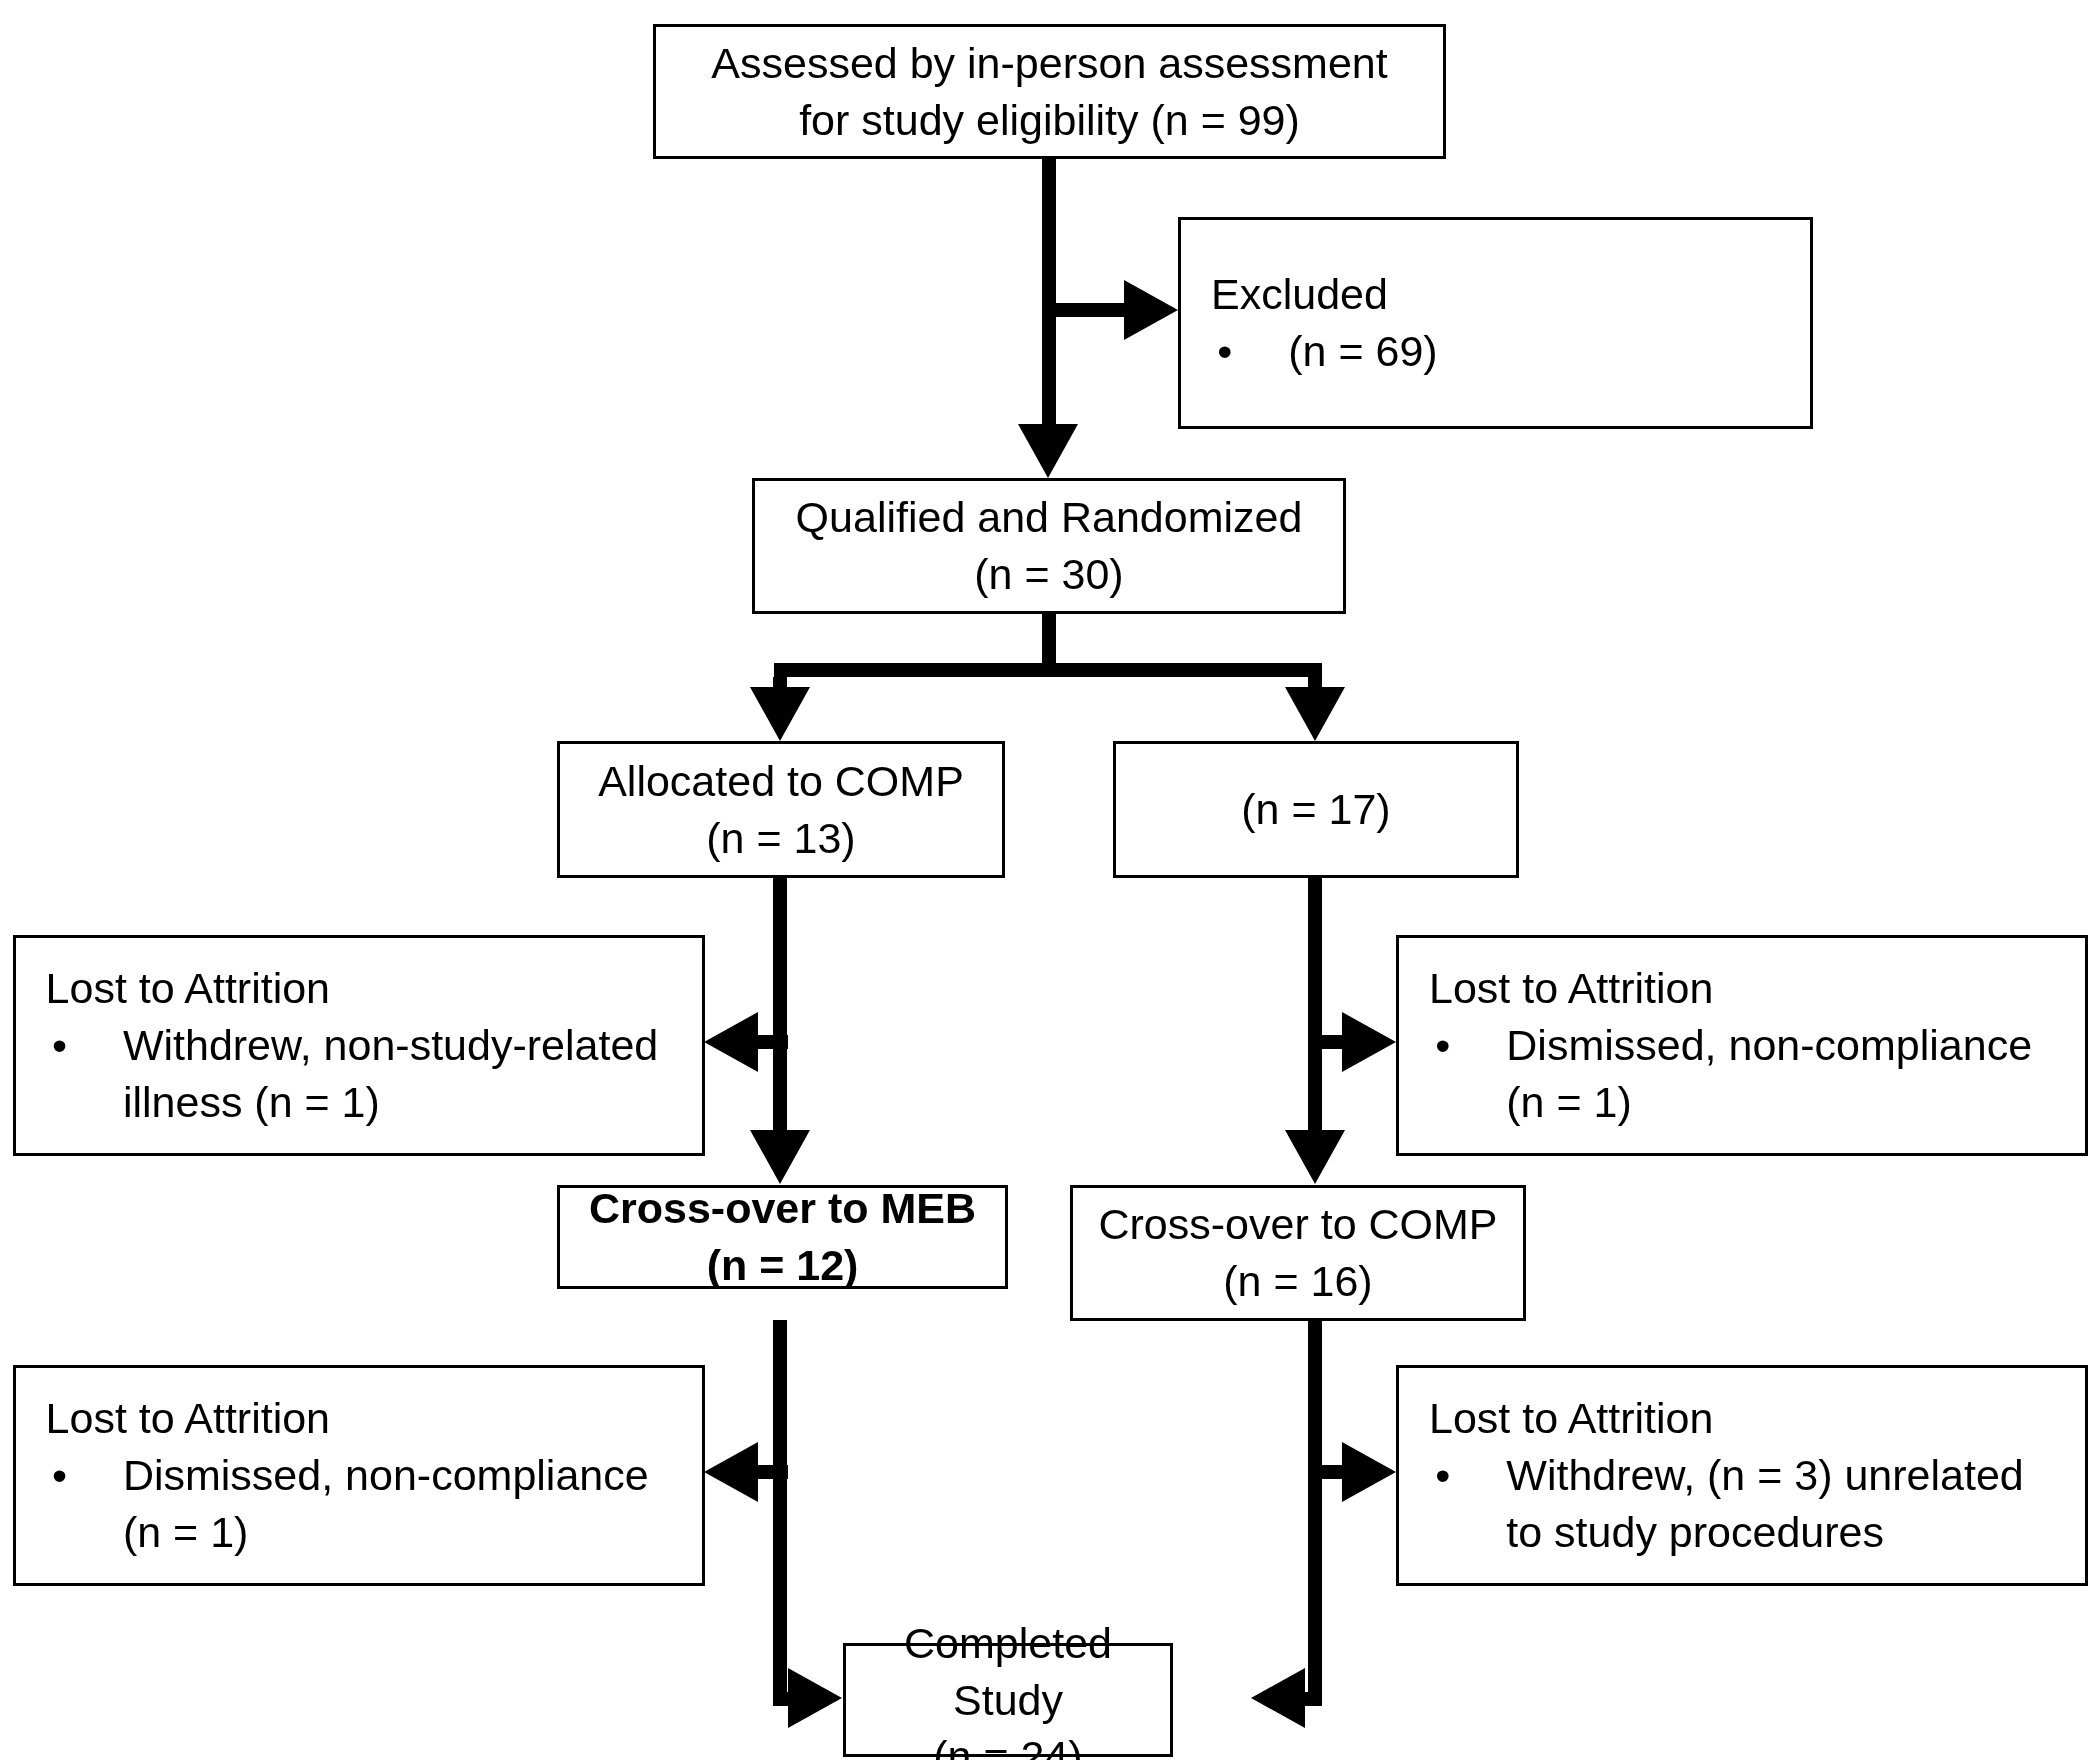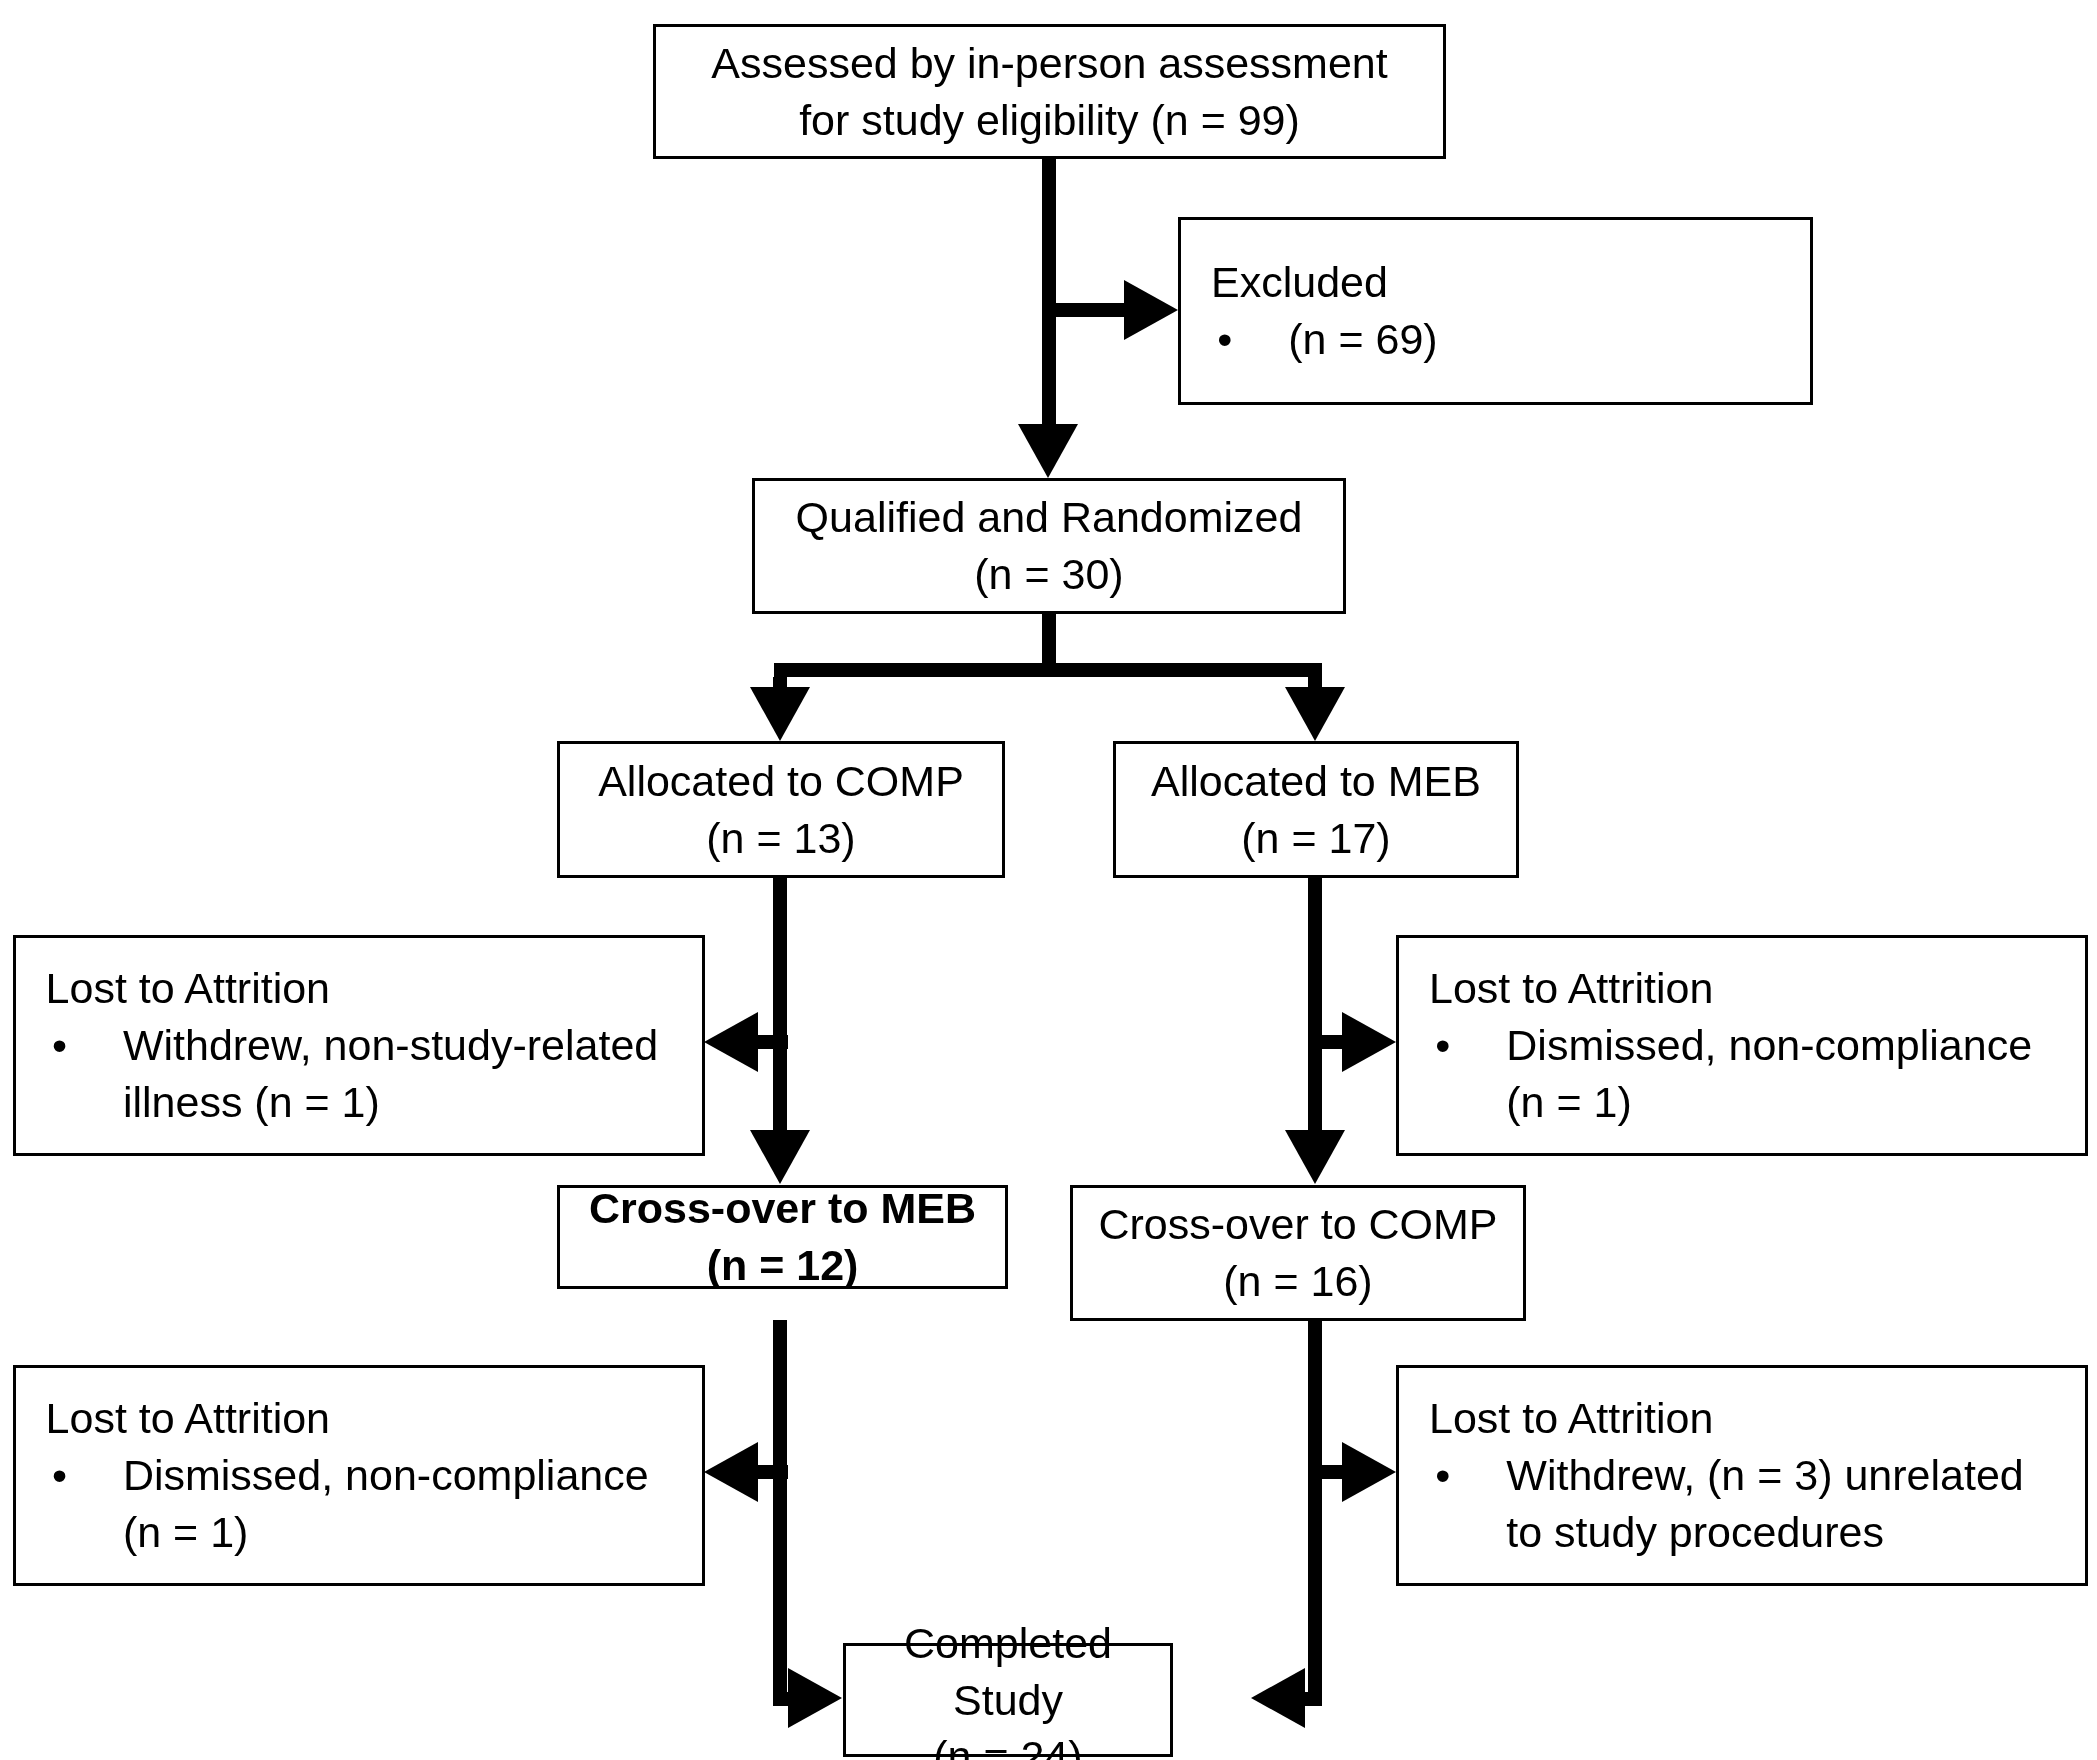--- a/index.html
+++ b/index.html
@@ -74,42 +74,41 @@
   <div class="hline" style="left:1308px; top:1465px; width:34px;"></div>
   <div class="tri tri-right" style="left:1342px; top:1442px;"></div>
   <div class="hline" style="left:1301px; top:1692px; width:21px;"></div>
   <div class="tri tri-left" style="left:1251px; top:1668px;"></div>
 
   <div class="box center" style="left:653px; top:12px; width:793px; height:135px;margin-top:12px;">
     <div>Assessed by in-person assessment</div>
     <div>for study eligibility (n = 99)</div>
   </div>
 
-  <div class="box list" style="left:1178px; top:217px; width:635px; height:188px;">
+  <div class="box list" style="left:1178px; top:217px; width:635px; height:212px;">
     <div>Excluded</div>
     <div class="bullet-row">
       <span class="bullet-glyph">•</span>
       <div class="bullet-lines">
         <div>(n = 69)</div>
       </div>
     </div>
   </div>
 
   <div class="box center" style="left:752px; top:478px; width:594px; height:136px;">
     <div>Qualified and Randomized</div>
     <div>(n = 30)</div>
   </div>
 
   <div class="box center" style="left:557px; top:741px; width:448px; height:137px;">
     <div>Allocated to COMP</div>
     <div>(n = 13)</div>
   </div>
 
   <div class="box center" style="left:1113px; top:741px; width:406px; height:137px;">
-    <div>Allocated to MEB</div>
     <div>(n = 17)</div>
   </div>
 
   <div class="box list" style="left:12.6px; top:935px; width:692px; height:221px;">
     <div>Lost to Attrition</div>
     <div class="bullet-row">
       <span class="bullet-glyph">•</span>
       <div class="bullet-lines">
         <div>Withdrew, non-study-related</div>
         <div>illness (n = 1)</div>

